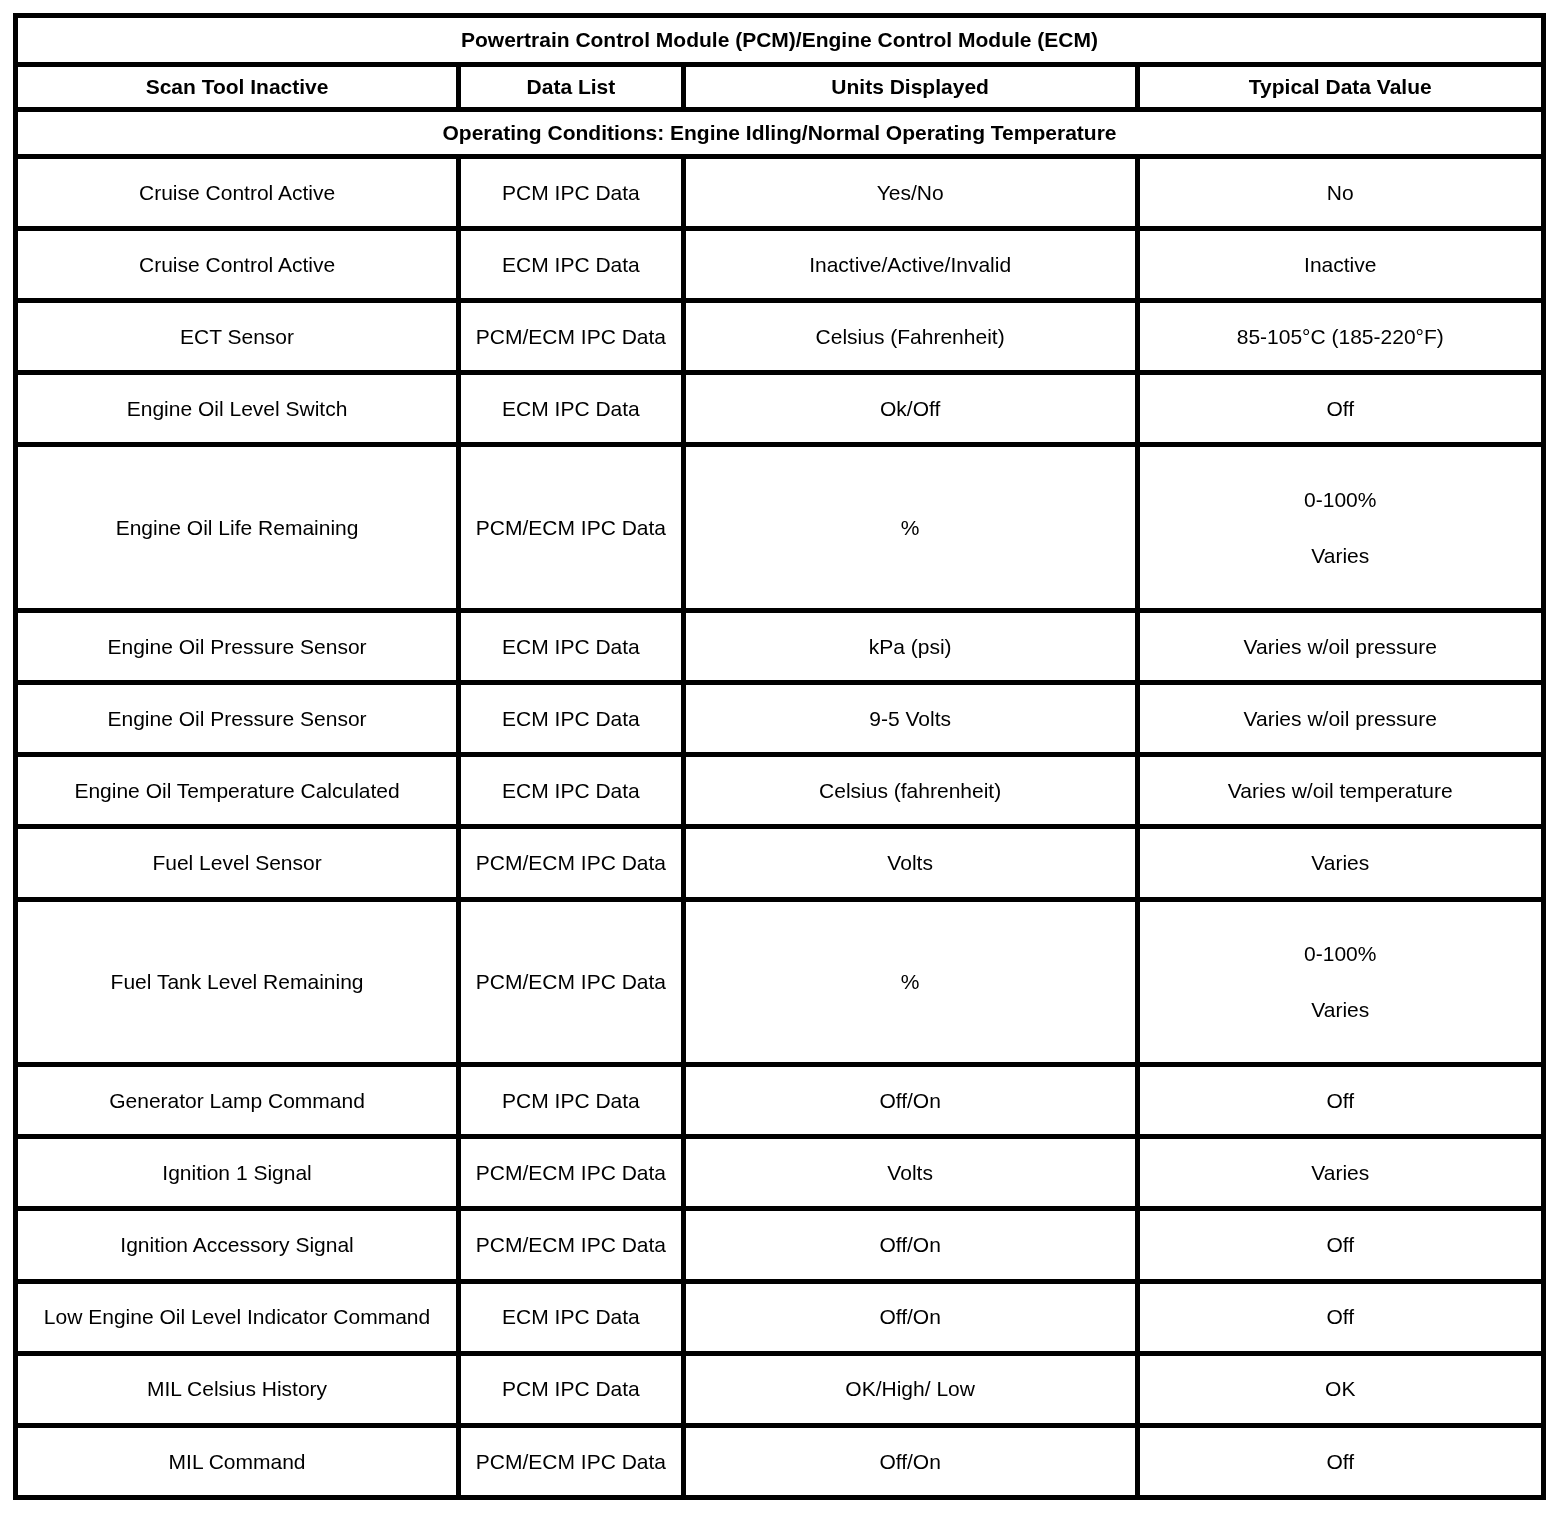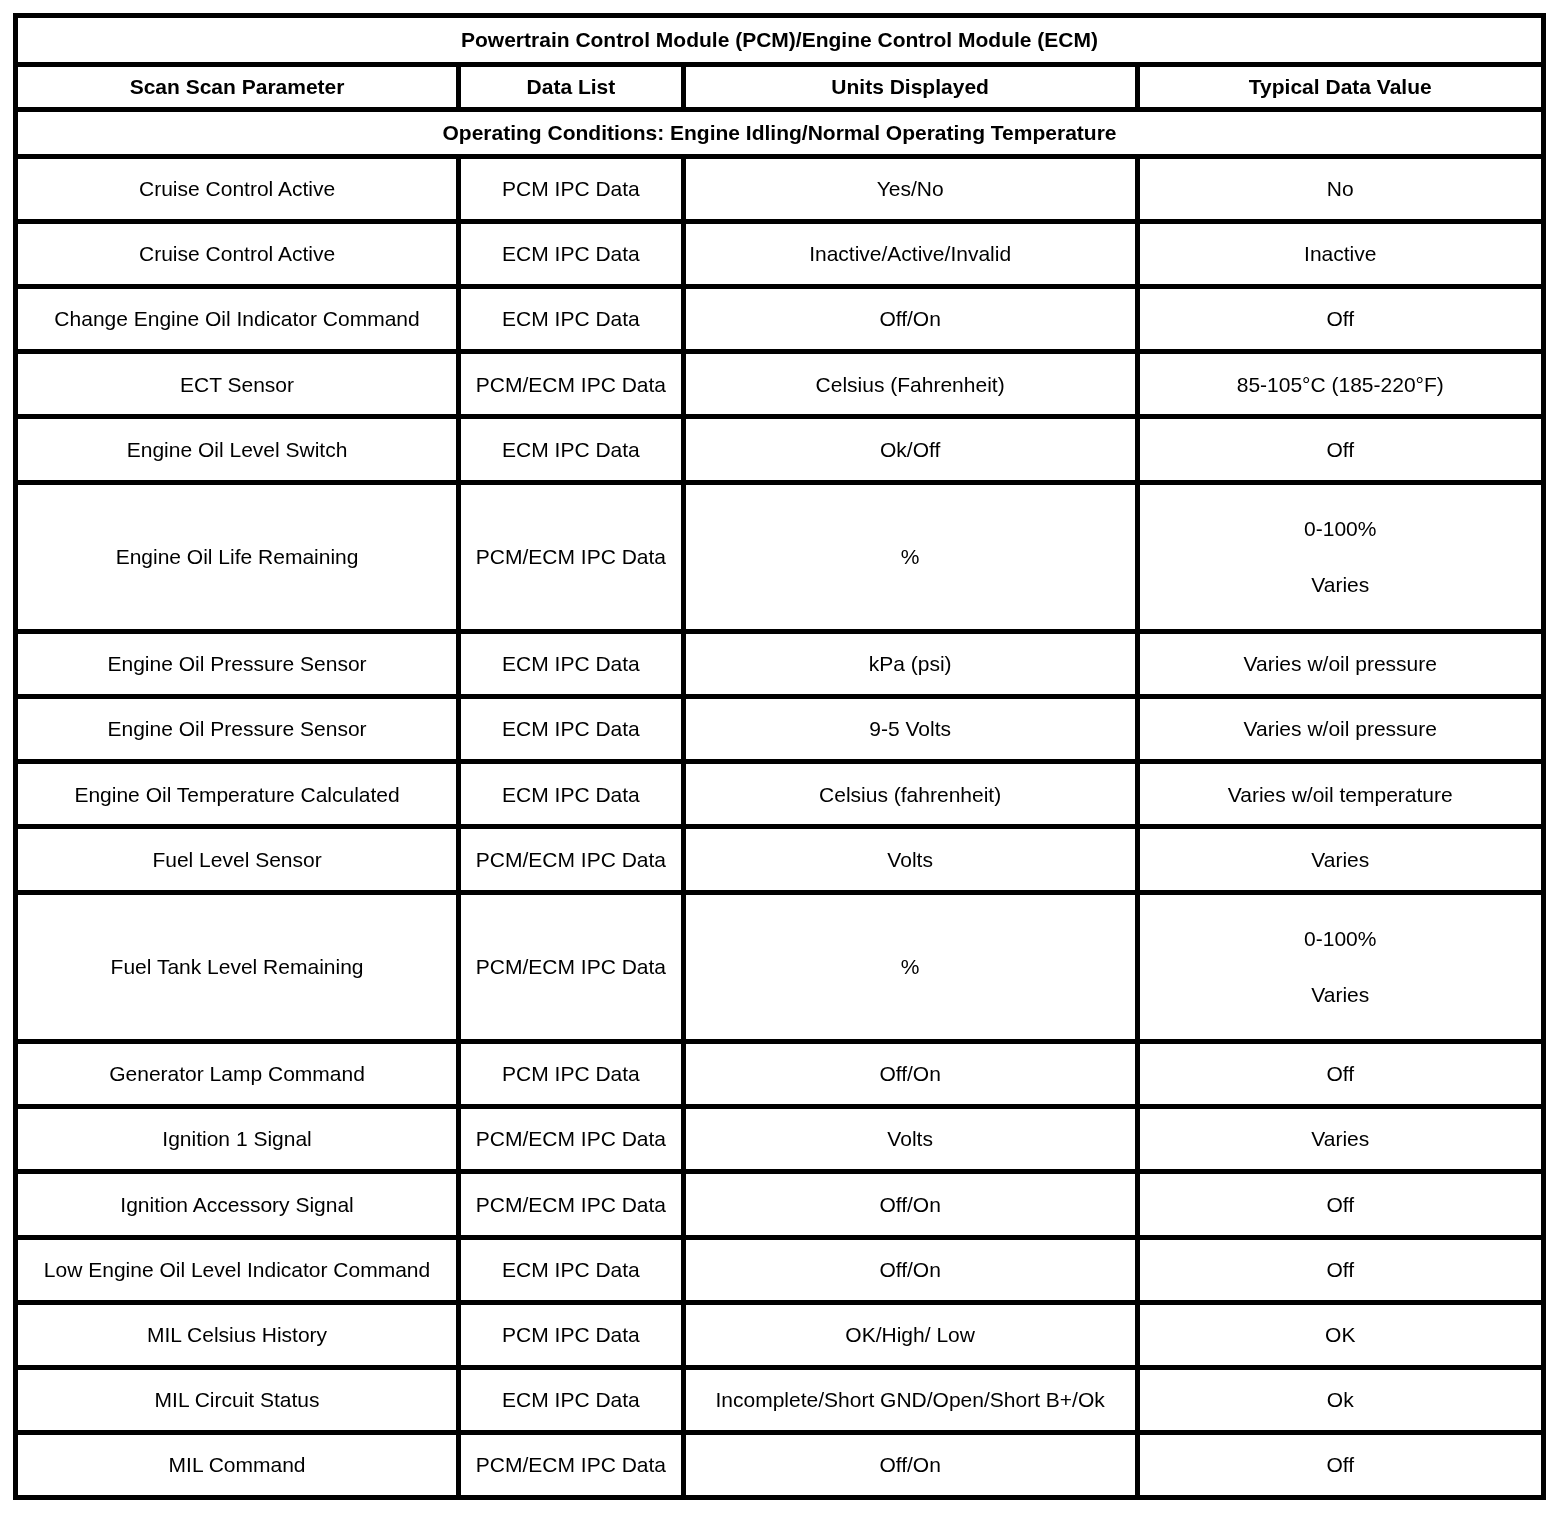--- a/index.html
+++ b/index.html
@@ -59,21 +59,21 @@
       <col class="c1">
         <col class="c2">
         <col class="c3">
         <col class="c4">
     </colgroup>
     <tbody id="table-body">
       <tr>
         <td colspan="4" class="title-cell">Powertrain Control Module (PCM)/Engine Control Module (ECM)</td>
       </tr>
       <tr>
-        <td class="hdr-cell">Scan Scan Parameter</td>
+        <td class="hdr-cell">Scan Tool Inactive</td>
         <td class="hdr-cell">Data List</td>
         <td class="hdr-cell">Units Displayed</td>
         <td class="hdr-cell">Typical Data Value</td>
       </tr>
       <tr>
         <td colspan="4" class="opcond-cell">Operating Conditions: Engine Idling/Normal Operating Temperature</td>
       </tr>
 
   <tr>
     <td class="param-cell">Cruise Control Active</td>
@@ -82,26 +82,20 @@
     <td class="center-cell">No</td>
   </tr>
 
   <tr>
     <td class="param-cell">Cruise Control Active</td>
     <td class="center-cell">ECM IPC Data</td>
     <td class="center-cell">Inactive/Active/Invalid</td>
     <td class="center-cell">Inactive</td>
   </tr>
 
-  <tr>
-    <td class="param-cell">Change Engine Oil Indicator Command</td>
-    <td class="center-cell">ECM IPC Data</td>
-    <td class="center-cell">Off/On</td>
-    <td class="center-cell">Off</td>
-  </tr>
 
   <tr>
     <td class="param-cell">ECT Sensor</td>
     <td class="center-cell">PCM/ECM IPC Data</td>
     <td class="center-cell">Celsius (Fahrenheit)</td>
     <td class="center-cell">85-105°C (185-220°F)</td>
   </tr>
 
   <tr>
     <td class="param-cell">Engine Oil Level Switch</td>
@@ -187,26 +181,20 @@
     <td class="center-cell">Off</td>
   </tr>
 
   <tr>
     <td class="param-cell">MIL Celsius History</td>
     <td class="center-cell">PCM IPC Data</td>
     <td class="center-cell">OK/High/ Low</td>
     <td class="center-cell">OK</td>
   </tr>
 
-  <tr>
-    <td class="param-cell">MIL Circuit Status</td>
-    <td class="center-cell">ECM IPC Data</td>
-    <td class="center-cell">Incomplete/Short GND/Open/Short B+/Ok</td>
-    <td class="center-cell">Ok</td>
-  </tr>
 
   <tr>
     <td class="param-cell">MIL Command</td>
     <td class="center-cell">PCM/ECM IPC Data</td>
     <td class="center-cell">Off/On</td>
     <td class="center-cell">Off</td>
   </tr>
 
 </tbody>
   </table>

